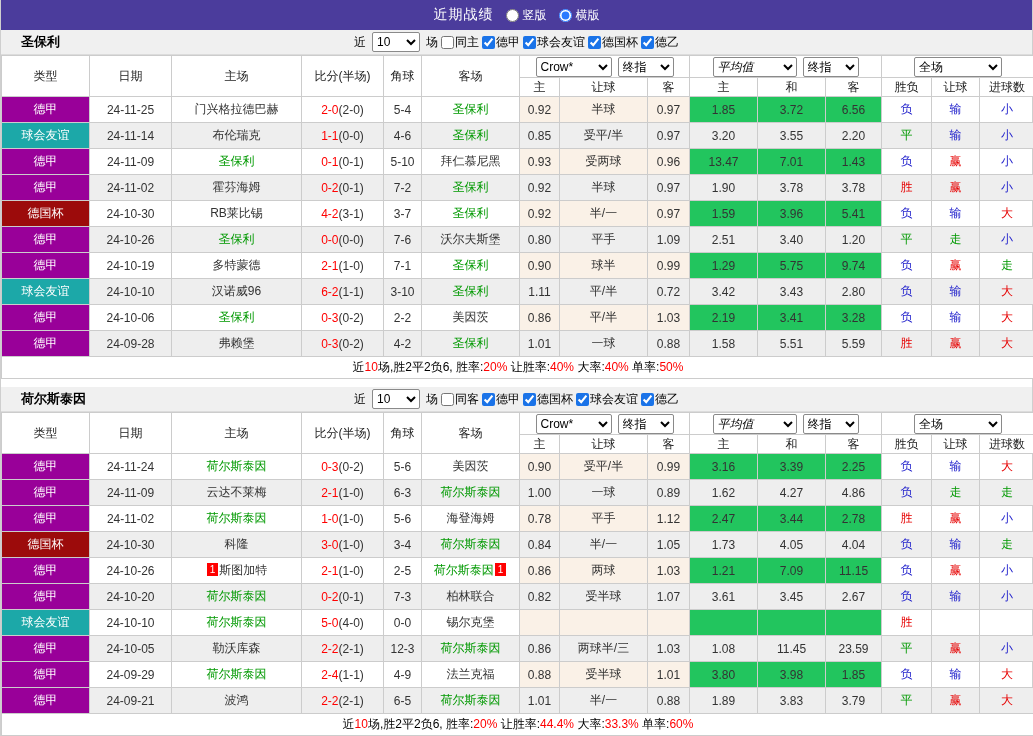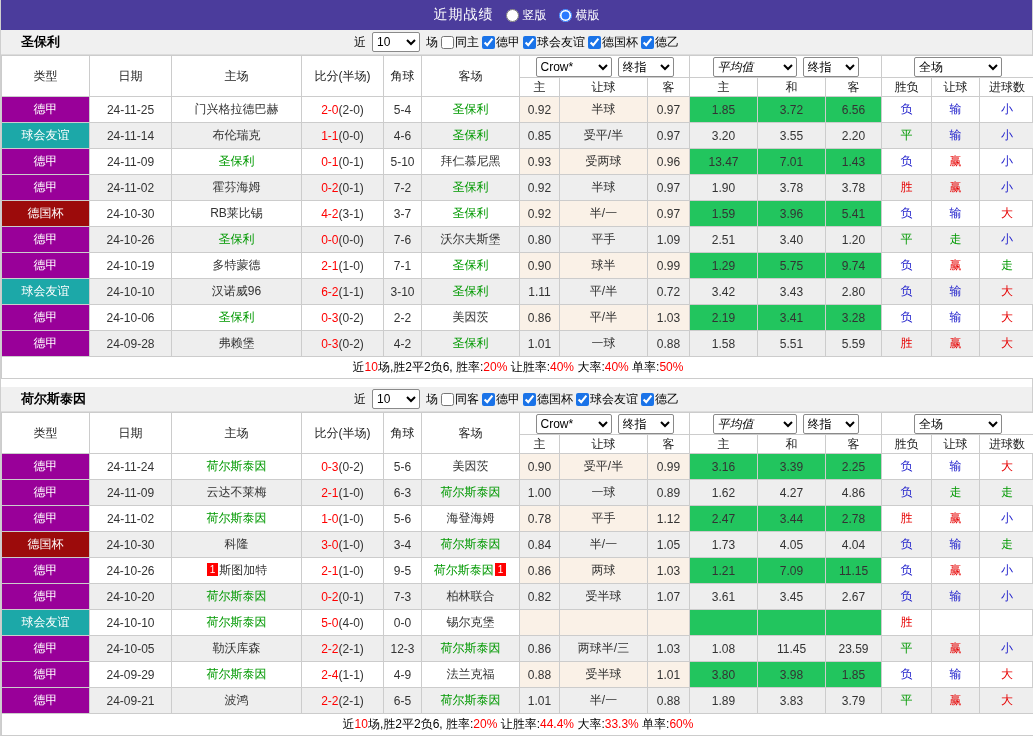--- a/index.html
+++ b/index.html
@@ -505,21 +505,21 @@
             <td class="avg">4.04</td>
             <td style="color: rgb(34, 34, 204);">负</td>
             <td style="color: rgb(34, 34, 204);">输</td>
             <td style="color: rgb(0, 153, 0);">走</td>
           </tr>
           <tr>
             <td class="type-badge" style="background: rgb(153, 0, 153);">德甲</td>
             <td>24-10-26</td>
             <td><span class="badge1">1</span><span>斯图加特</span></td>
             <td><span class="score-main">2-1</span><span>(1-0)</span></td>
-            <td>9-5</td>
+            <td>2-5</td>
             <td><span class="focus">荷尔斯泰因</span><span class="badge1">1</span></td>
             <td class="crow">0.86</td>
             <td class="crow">两球</td>
             <td class="crow">1.03</td>
             <td class="avg">1.21</td>
             <td class="avg">7.09</td>
             <td class="avg">11.15</td>
             <td style="color: rgb(34, 34, 204);">负</td>
             <td style="color: rgb(230, 0, 0);">赢</td>
             <td style="color: rgb(34, 34, 204);">小</td>

